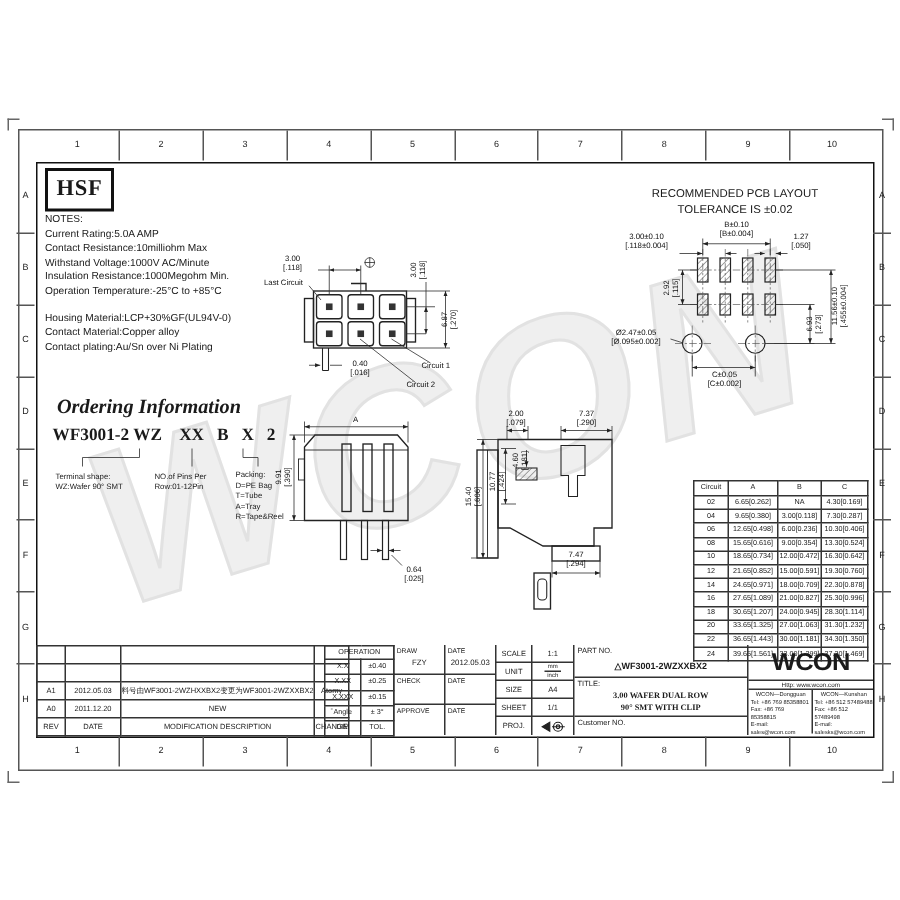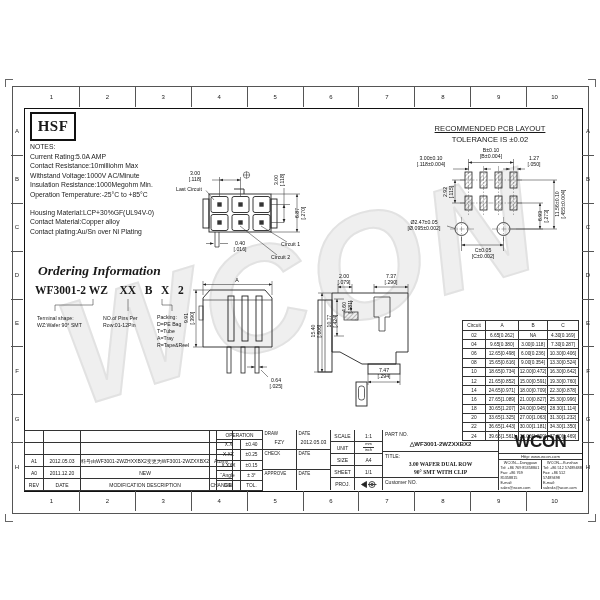--- a/index.html
+++ b/index.html
@@ -29,21 +29,21 @@
   .sr:last-child{border-bottom:none;}
   
   .hsf{position:absolute;left:30px;top:112px;width:42px;height:25px;border:2px solid #111;
        display:flex;align-items:center;justify-content:center;z-index:2;
        font:700 15px "Liberation Serif",serif;letter-spacing:.5px;}
   
   .notes{position:absolute;left:30px;top:142px;width:172px;font-size:6.8px;line-height:9.6px;z-index:2;}
   .notes .gap{height:8px;}
   
   .pcbtitle{position:absolute;left:420px;top:123px;width:140px;text-align:center;font-size:7.6px;line-height:11px;z-index:2;}
-  .pcbtitle .u{text-decoration:underline;}
+  .pcbtitle .u{}
   
   .lbl{position:absolute;font-size:5.2px;line-height:6px;text-align:center;color:#111;z-index:3;white-space:nowrap;}
   .vlbl{position:absolute;font-size:5.2px;line-height:6px;text-align:center;color:#111;z-index:3;
         display:flex;flex-direction:column;align-items:center;justify-content:center;transform:rotate(-90deg);white-space:nowrap;}
   
   .ord-title{position:absolute;left:18px;top:263px;font:italic 700 13.5px "Liberation Serif",serif;z-index:3;margin-left:20px;}
   .ord-code{position:absolute;left:35px;top:284px;font:700 11.5px "Liberation Serif",serif;white-space:pre;z-index:3;}
   .ord-note{position:absolute;font-size:5.2px;line-height:7px;z-index:3;}
   
   .dimtable{position:absolute;left:462px;top:320px;z-index:3;}

